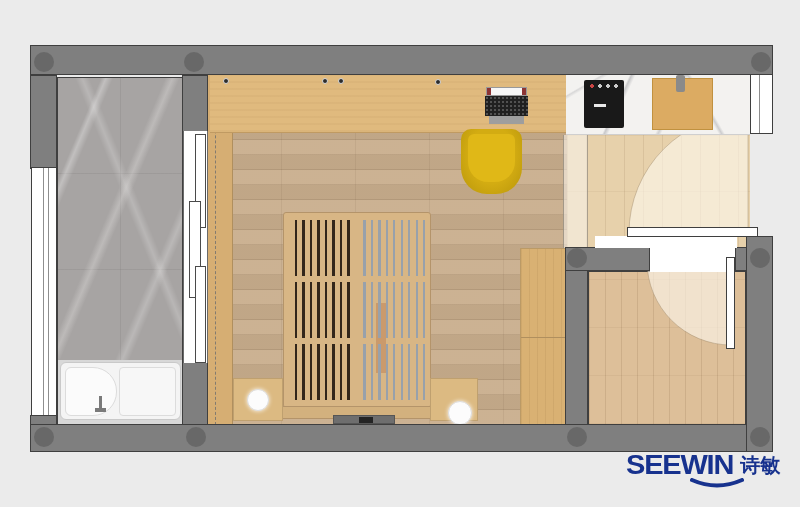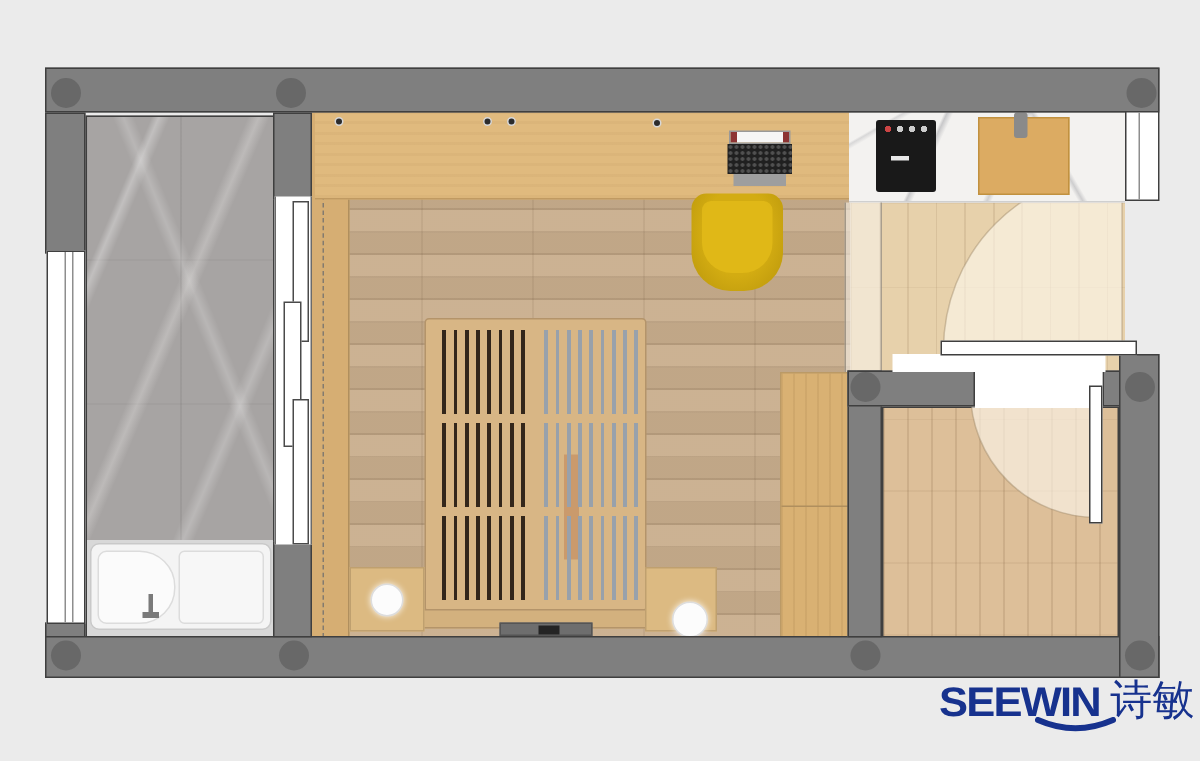--- a/index.html
+++ b/index.html
@@ -34,21 +34,21 @@
     background-image:
       repeating-linear-gradient(90deg, rgba(110,78,46,.15) 0 1px, transparent 1px 16px),
       repeating-linear-gradient(0deg, rgba(110,78,46,.07) 0 1px, transparent 1px 48px)}
   .woodgrain-v{background-color:var(--wardrobe-right-wood,#d9b173);
     background-image:repeating-linear-gradient(90deg, rgba(120,85,40,.10) 0 1px, transparent 1px 8px)}
   .slatsL{background:repeating-linear-gradient(90deg, transparent 0 5px, var(--slat-dark,#33261a) 5px 7.5px)}
   .slatsR{background:repeating-linear-gradient(90deg, transparent 0 5px, var(--slat-light,#98a1ab) 5px 7.5px)}
   .vline{width:1px;background:#8e8e8e}
   #logo{color:var(--logo,#17328e);white-space:nowrap}
   #logo .en{font-weight:bold;font-size:29px;letter-spacing:-1.2px;display:inline-block;transform:scaleY(.95)}
-  #logo .cn{font-weight:normal;font-size:28px;margin-left:7px;display:inline-block;vertical-align:2px}
+  #logo .cn{font-weight:bold;font-size:20px;margin-left:7px;display:inline-block;vertical-align:2px}
 </style>
 </head>
 <body>
 
 <div id="plan">
 
   <div class="abs marble" style="left:57px;top:77px;width:126px;height:285px"></div>
   <div class="abs" style="left:57px;top:360px;width:126px;height:65px;background:var(--bath-lower,#d8d8d8)"></div>
   <div class="abs mainfloor" style="left:207px;top:75px;width:360px;height:350px"></div>
   <div class="abs entryfloor" style="left:567px;top:135px;width:183px;height:113px"></div>

